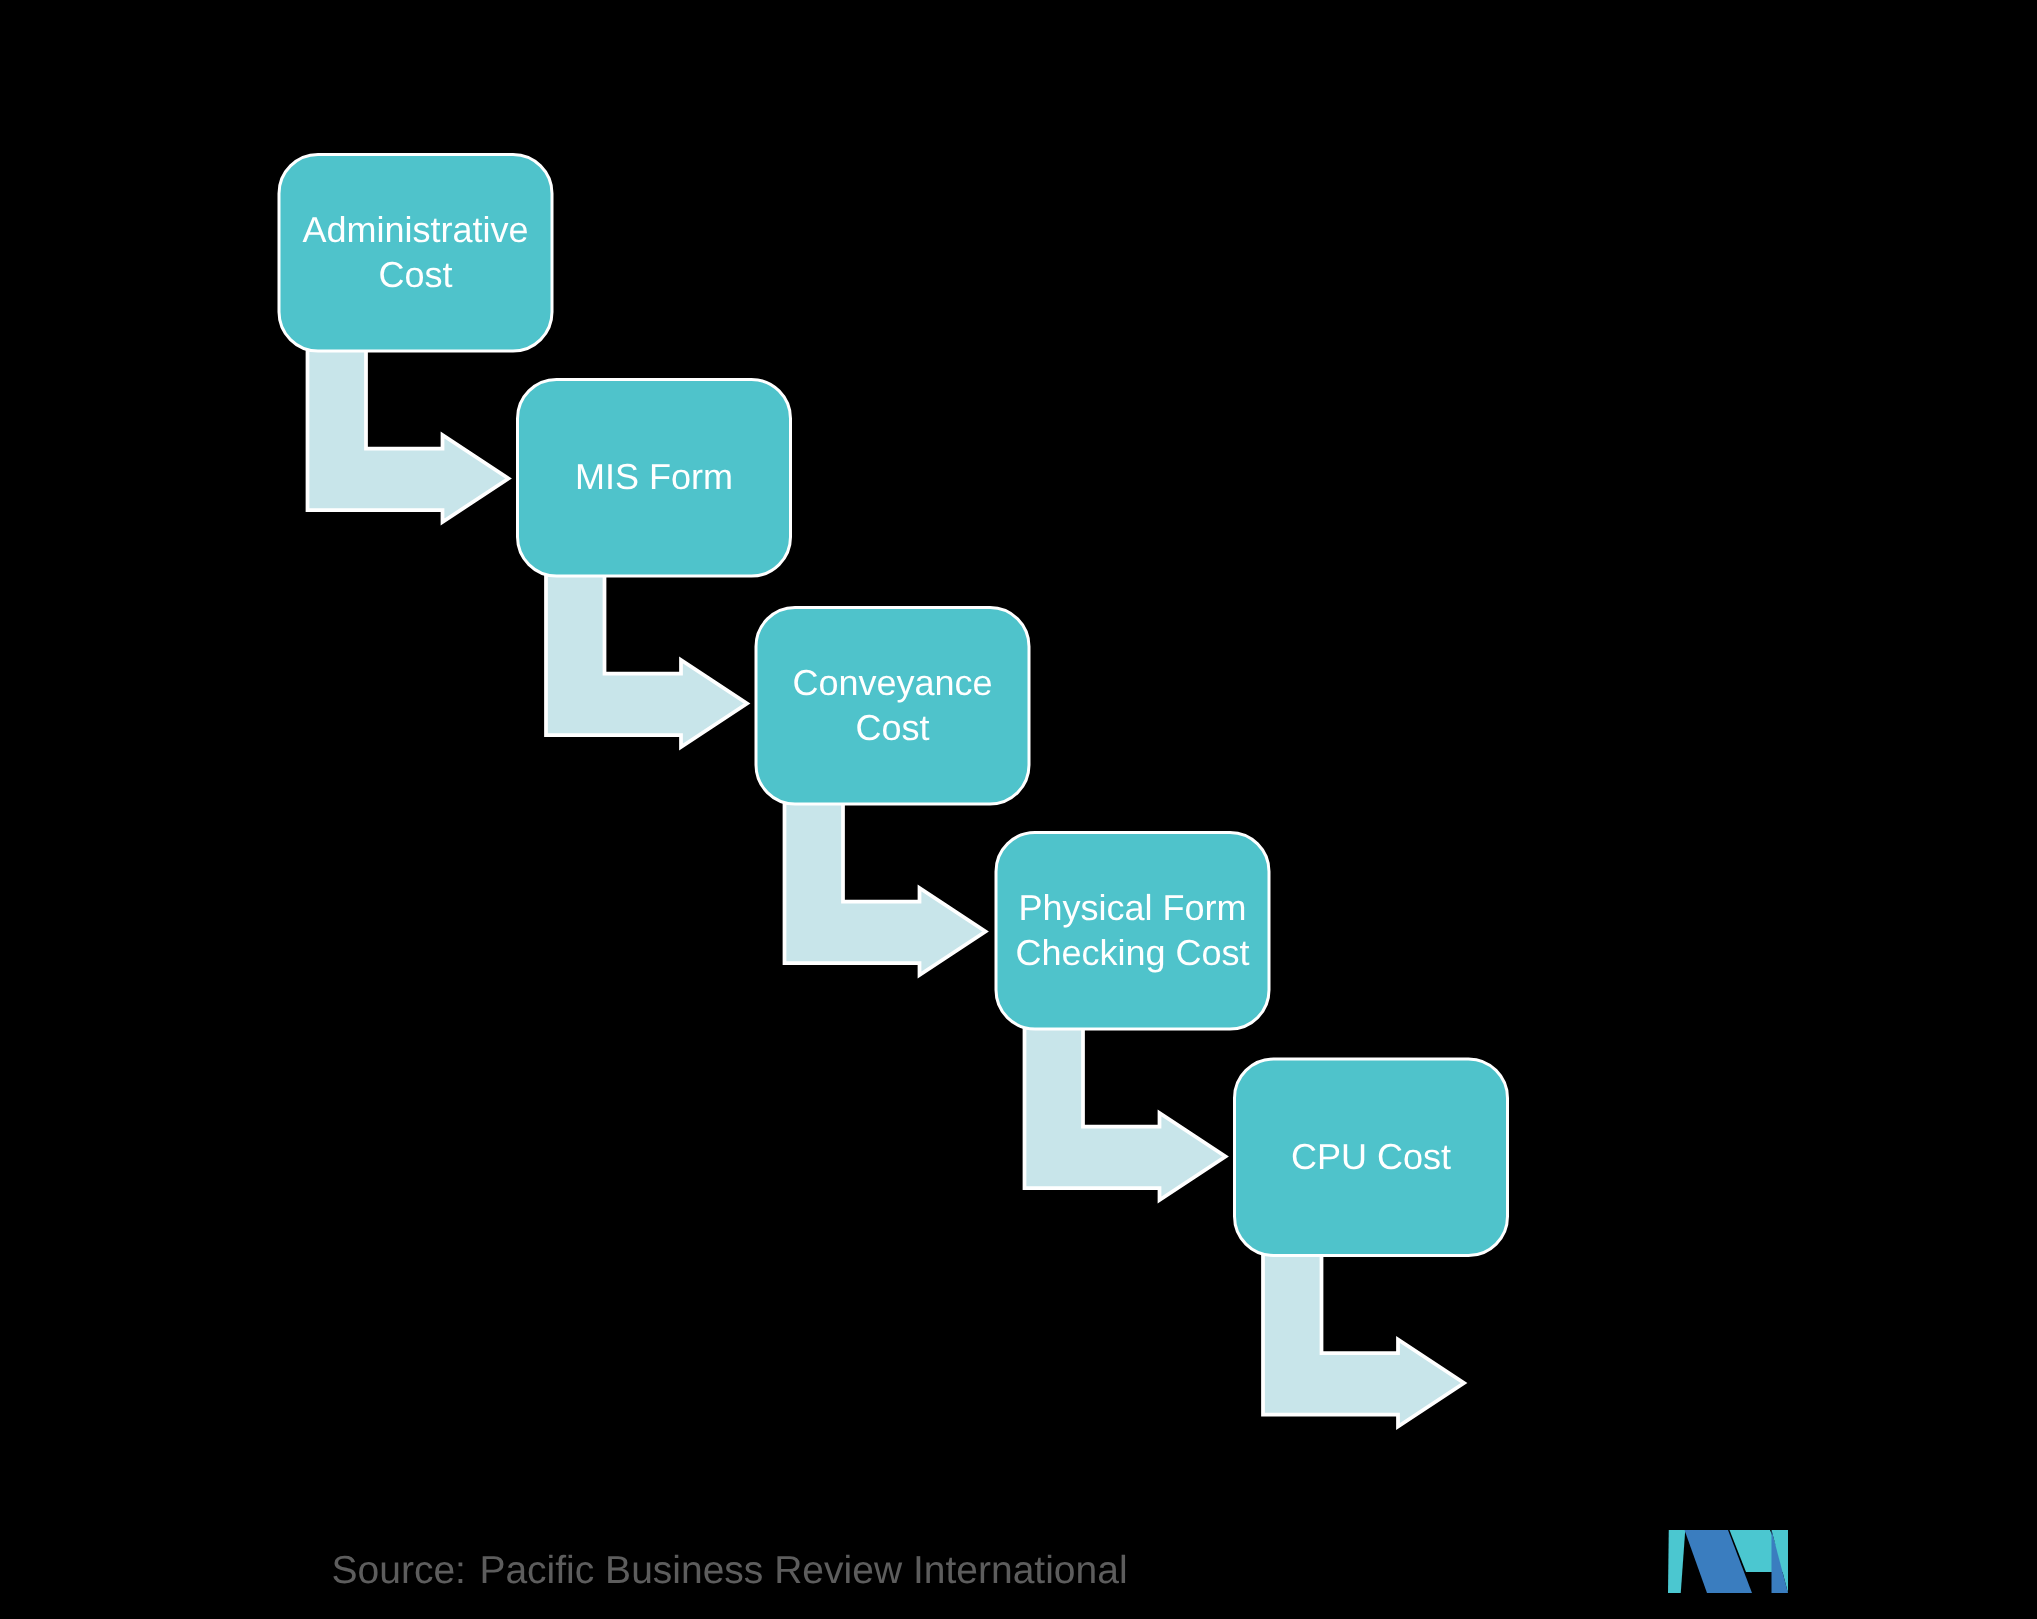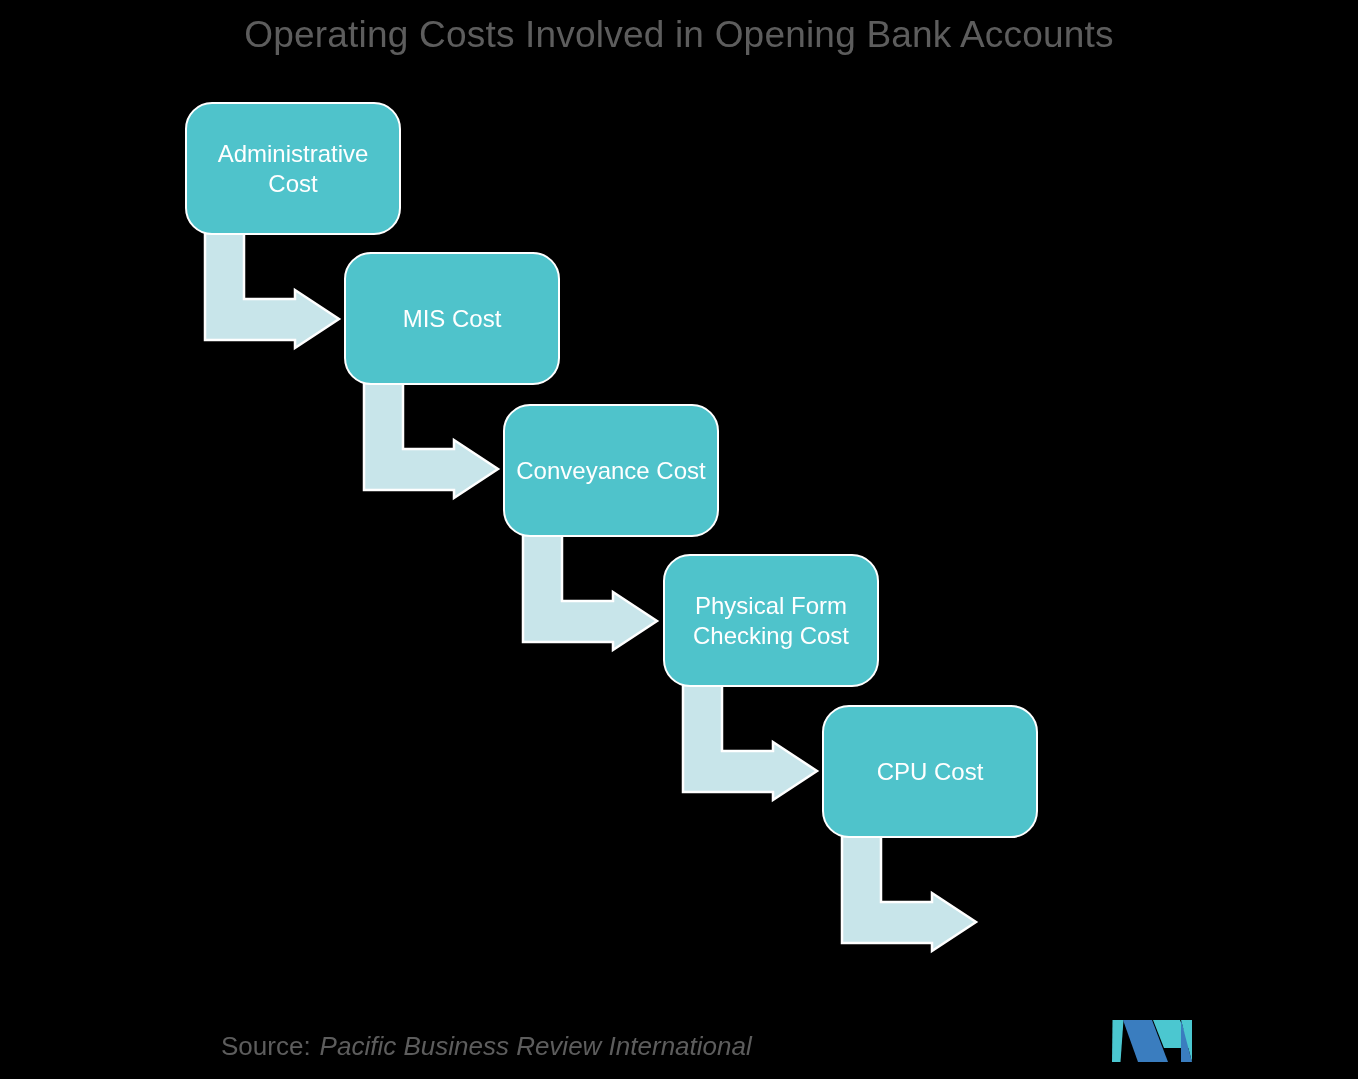--- a/index.html
+++ b/index.html
@@ -22,21 +22,21 @@
     font-size: 37px;
     line-height: 46px;
     font-weight: 400;
     margin: 0;
     color: var(--muted-text, #5d5d5d);
     letter-spacing: 0.2px;
   }
 
   .box {
     position: absolute;
-    width: 216px;
+    width: 184px;
     height: 133px;
     box-sizing: border-box;
     background: var(--box-fill, #4fc3cb);
     border: 2.5px solid var(--box-border, #fff);
     border-radius: 27px;
     display: flex;
     align-items: center;
     justify-content: center;
     text-align: center;
     color: var(--box-text, #fff);
@@ -54,32 +54,31 @@
 
   .source {
     position: absolute;
     left: 221px;
     top: 1031px;
     font-size: 26px;
     color: var(--muted-text, #5d5d5d);
     white-space: nowrap;
   }
   .source .lbl { font-weight: normal; }
-  .source .val { margin-left: 9px; font-style: italic; }
+  .source .val { margin-left: 9px; }
 
   .logo { position: absolute; left: 1112px; top: 1020px; width: 80px; height: 42px; }
   .logo .lb { fill: var(--logo-blue, #3a7dbf); }
   .logo .lt { fill: var(--logo-teal, #4bc7d0); }
 </style>
 </head>
 <body>
 
 <div class="canvas">
 
-  <h1 class="title">Operating Costs Involved in Opening Bank Accounts</h1>
 
   <svg class="arrow" style="left:203px; top:233px;" viewBox="0 0 140 122">
     <polygon points="2,0 41,0 41,66 92,66 92,57 136,86 92,115 92,107 2,107"></polygon>
   </svg>
   <svg class="arrow" style="left:362px; top:383px;" viewBox="0 0 140 122">
     <polygon points="2,0 41,0 41,66 92,66 92,57 136,86 92,115 92,107 2,107"></polygon>
   </svg>
   <svg class="arrow" style="left:521px; top:535px;" viewBox="0 0 140 122">
     <polygon points="2,0 41,0 41,66 92,66 92,57 136,86 92,115 92,107 2,107"></polygon>
   </svg>
@@ -87,21 +86,21 @@
     <polygon points="2,0 41,0 41,66 92,66 92,57 136,86 92,115 92,107 2,107"></polygon>
   </svg>
   <svg class="arrow" style="left:840px; top:836px;" viewBox="0 0 140 122">
     <polygon points="2,0 41,0 41,66 92,66 92,57 136,86 92,115 92,107 2,107"></polygon>
   </svg>
 
   <div class="box" style="left:185px; top:102px;">
     <span>Administrative Cost</span>
   </div>
   <div class="box" style="left:344px; top:252px;">
-    <span>MIS Cost</span>
+    <span>MIS Form</span>
   </div>
   <div class="box" style="left:503px; top:404px;">
     <span>Conveyance Cost</span>
   </div>
   <div class="box" style="left:663px; top:554px;">
     <span>Physical Form Checking Cost</span>
   </div>
   <div class="box" style="left:822px; top:705px;">
     <span>CPU Cost</span>
   </div>

